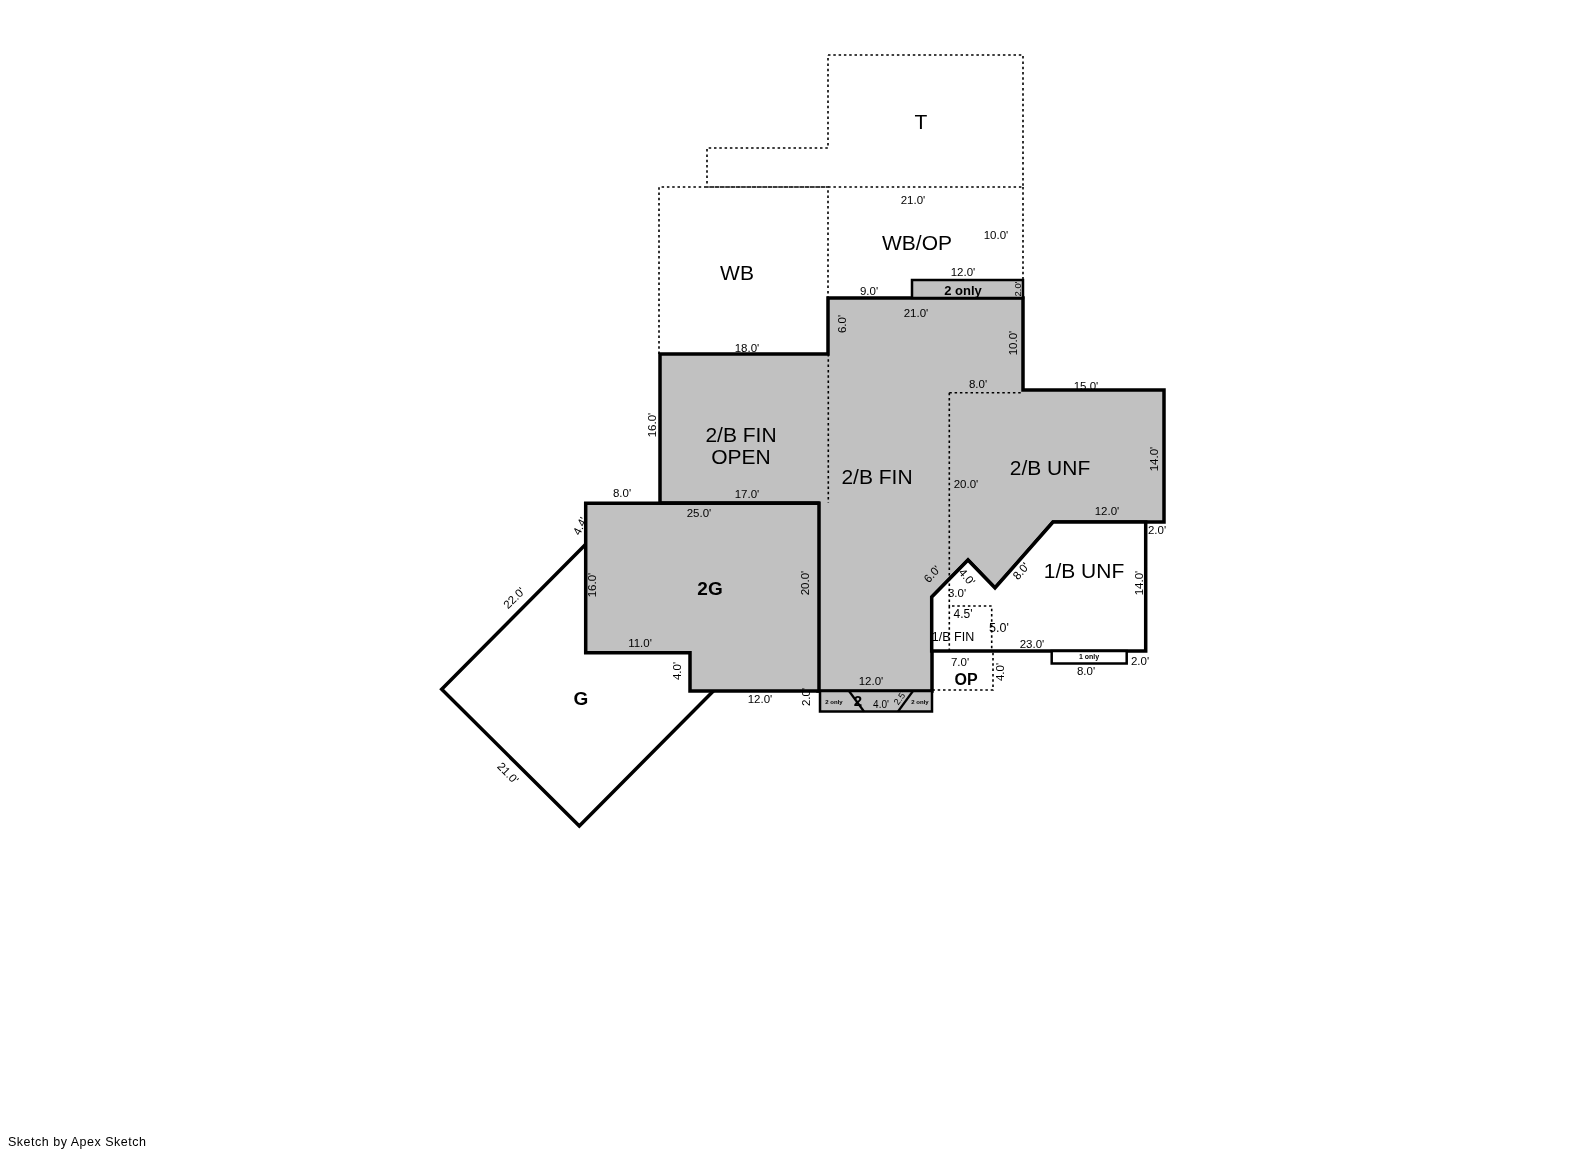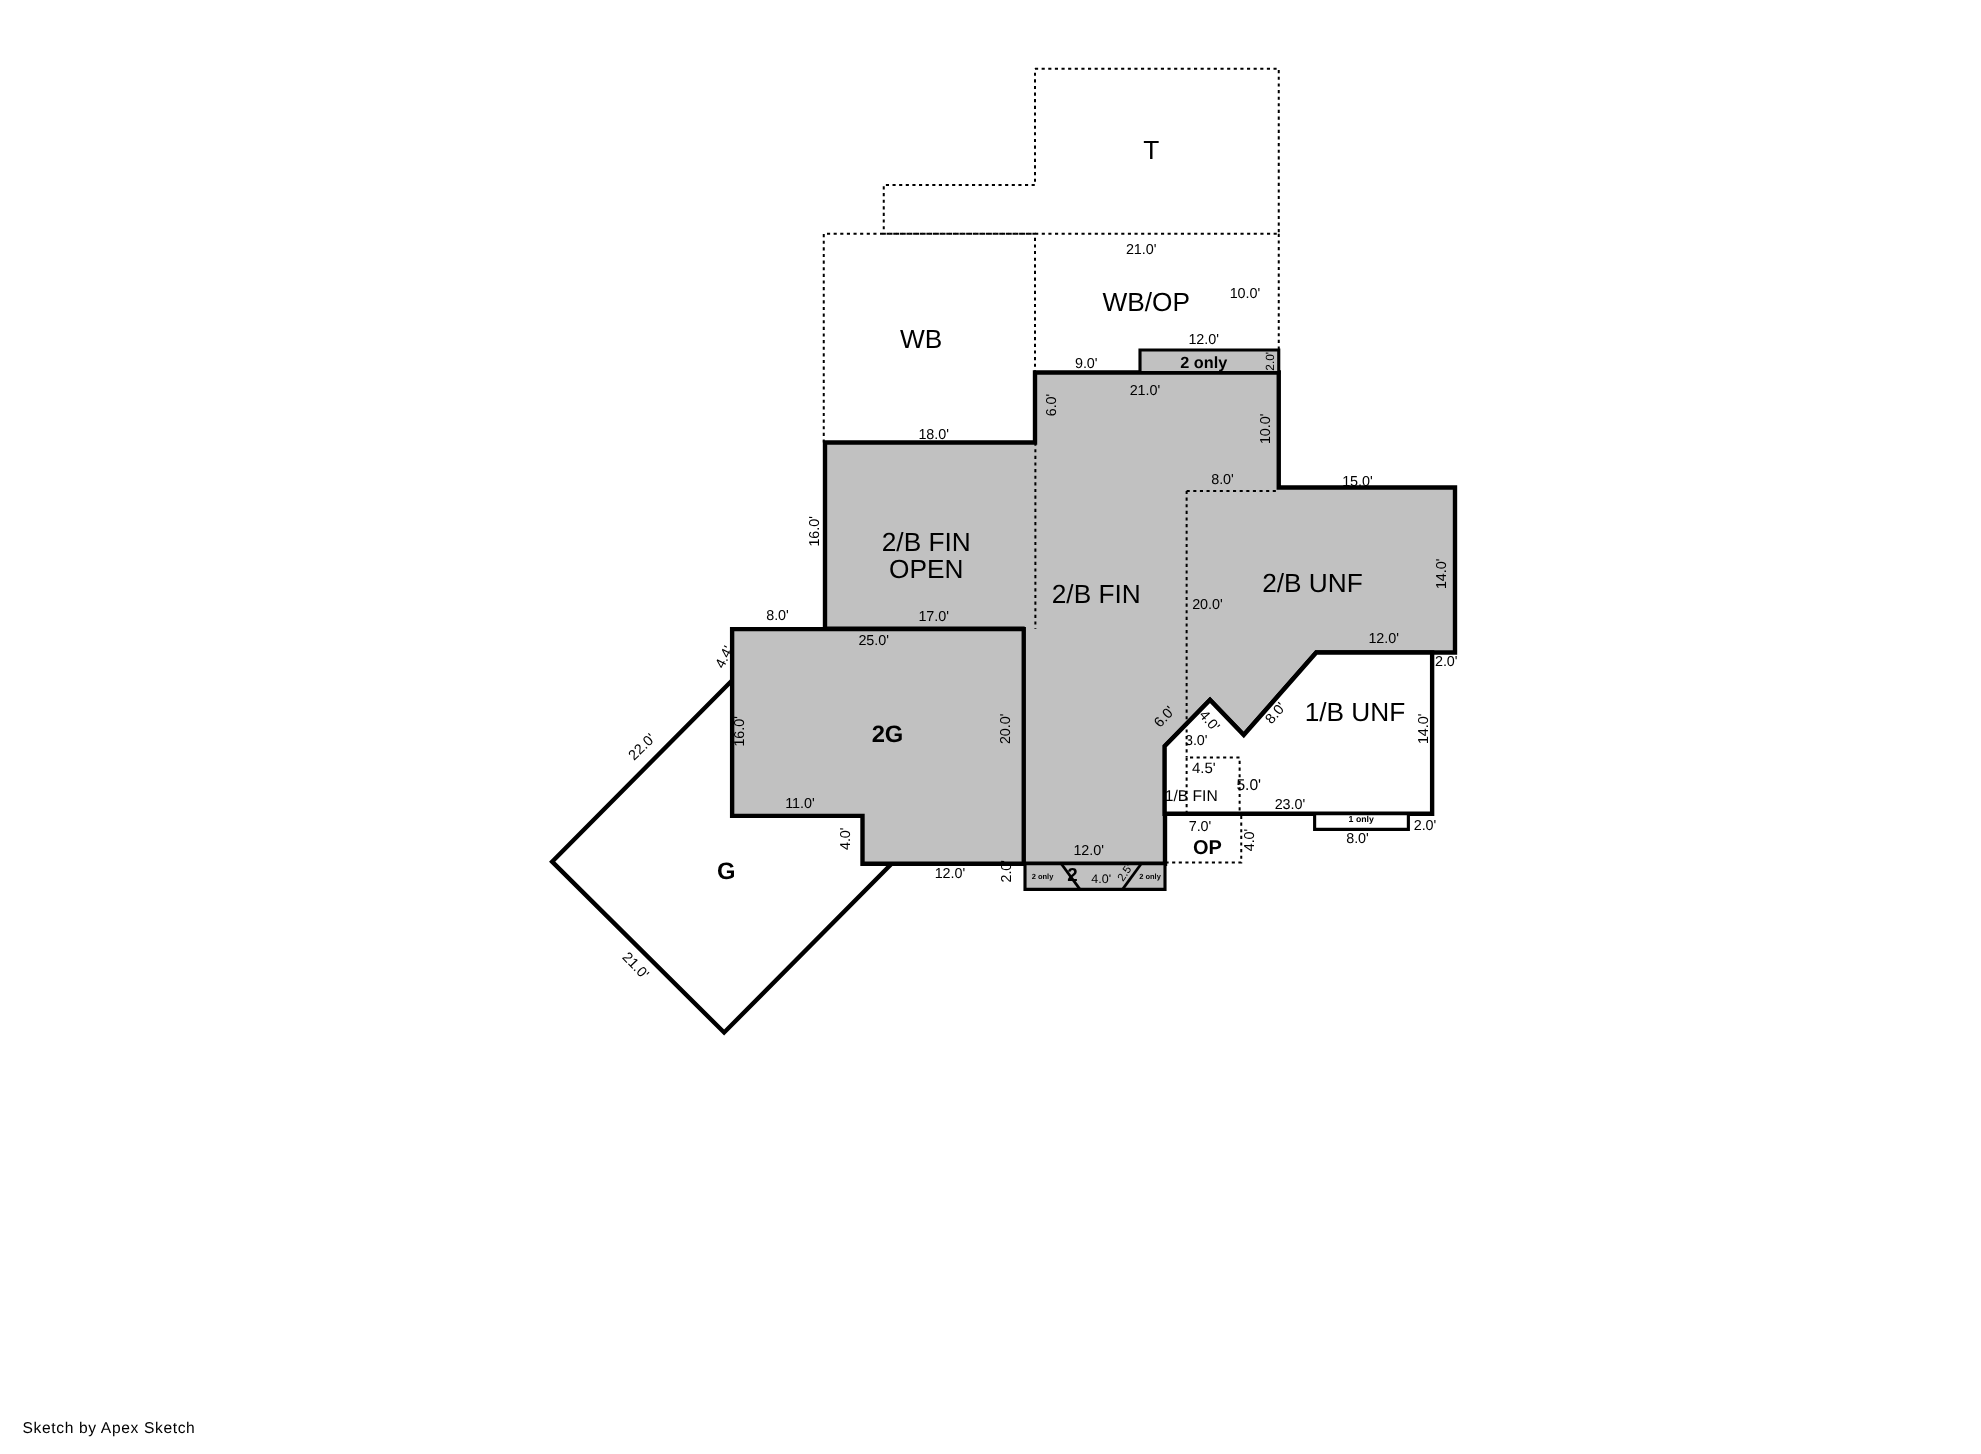--- a/index.html
+++ b/index.html
@@ -17,21 +17,21 @@
     height: 1163px;
     background: #ffffff;
   }
   #plan-svg {
     position: absolute;
     left: 0;
     top: 0;
   }
   #credit {
     position: absolute;
-    left: 18px;
+    left: 8px;
     top: 1135px;
     font-size: 12.5px;
     color: #000000;
     letter-spacing: 0.5px;
   }
   text {
     font-family: "Liberation Sans", sans-serif;
     fill: #000000;
   }
 </style>

